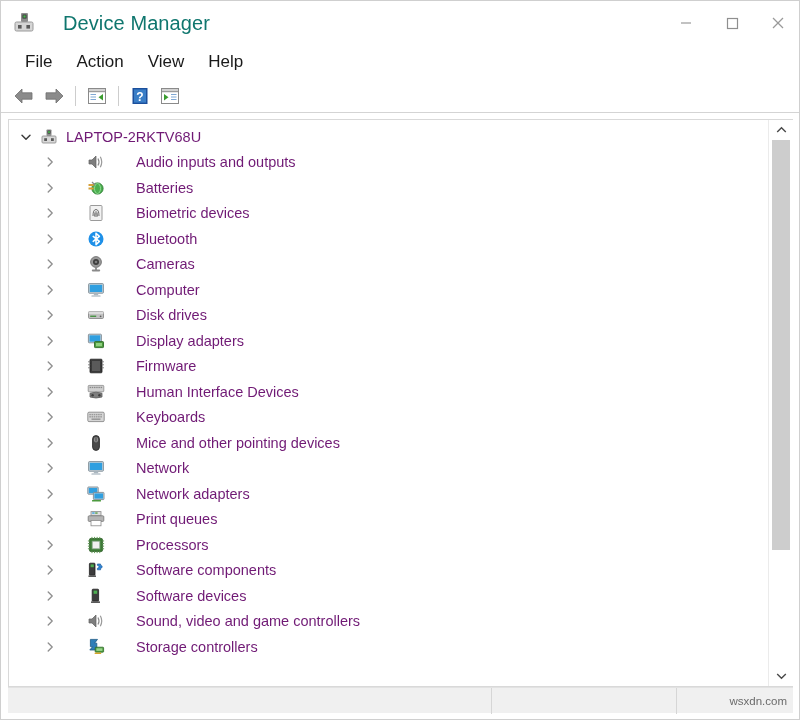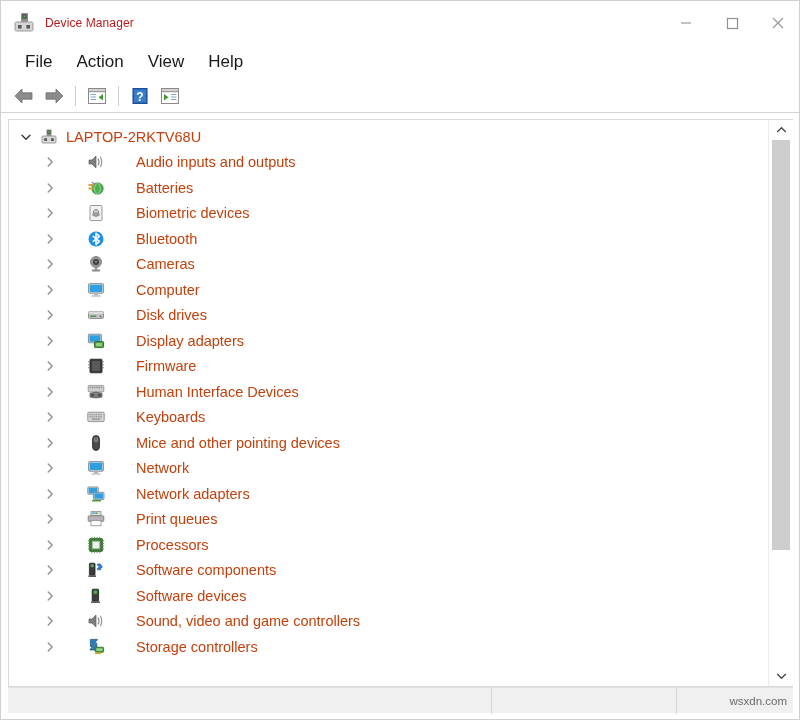--- a/index.html
+++ b/index.html
@@ -32,24 +32,25 @@
     align-items: center;
   }
   .title-icon {
     width: 26px; height: 26px;
     margin-left: 10px;
     margin-right: 8px;
     flex: 0 0 auto;
     position: relative;
   }
   .title-text {
-    font-size: 12px;
-    color: #b91c1c;
+    font-size: 20px;
+    color: #0f766e;
     letter-spacing: 0.1px;
     white-space: nowrap;
+    margin-left: 18px;
   }
   .win-controls {
     position: absolute;
     right: 0; top: 0;
     height: 44px;
     display: flex;
     align-items: stretch;
   }
   .win-btn {
     width: 46px;
@@ -142,21 +143,21 @@
   }
   .ico {
     width: 18px; height: 18px;
     flex: 0 0 auto;
     margin-left: 5px;
     margin-right: 8px;
     position: relative;
   }
   .label {
     font-size: 14.5px;
-    color: #c2410c;
+    color: #701a75;
     white-space: nowrap;
   }
 
   
   .vscroll {
     position: absolute;
     right: 7px; top: 119px;
     width: 24px; height: 566px;
     background: #ffffff;
     border-left: 1px solid #ebebeb;

